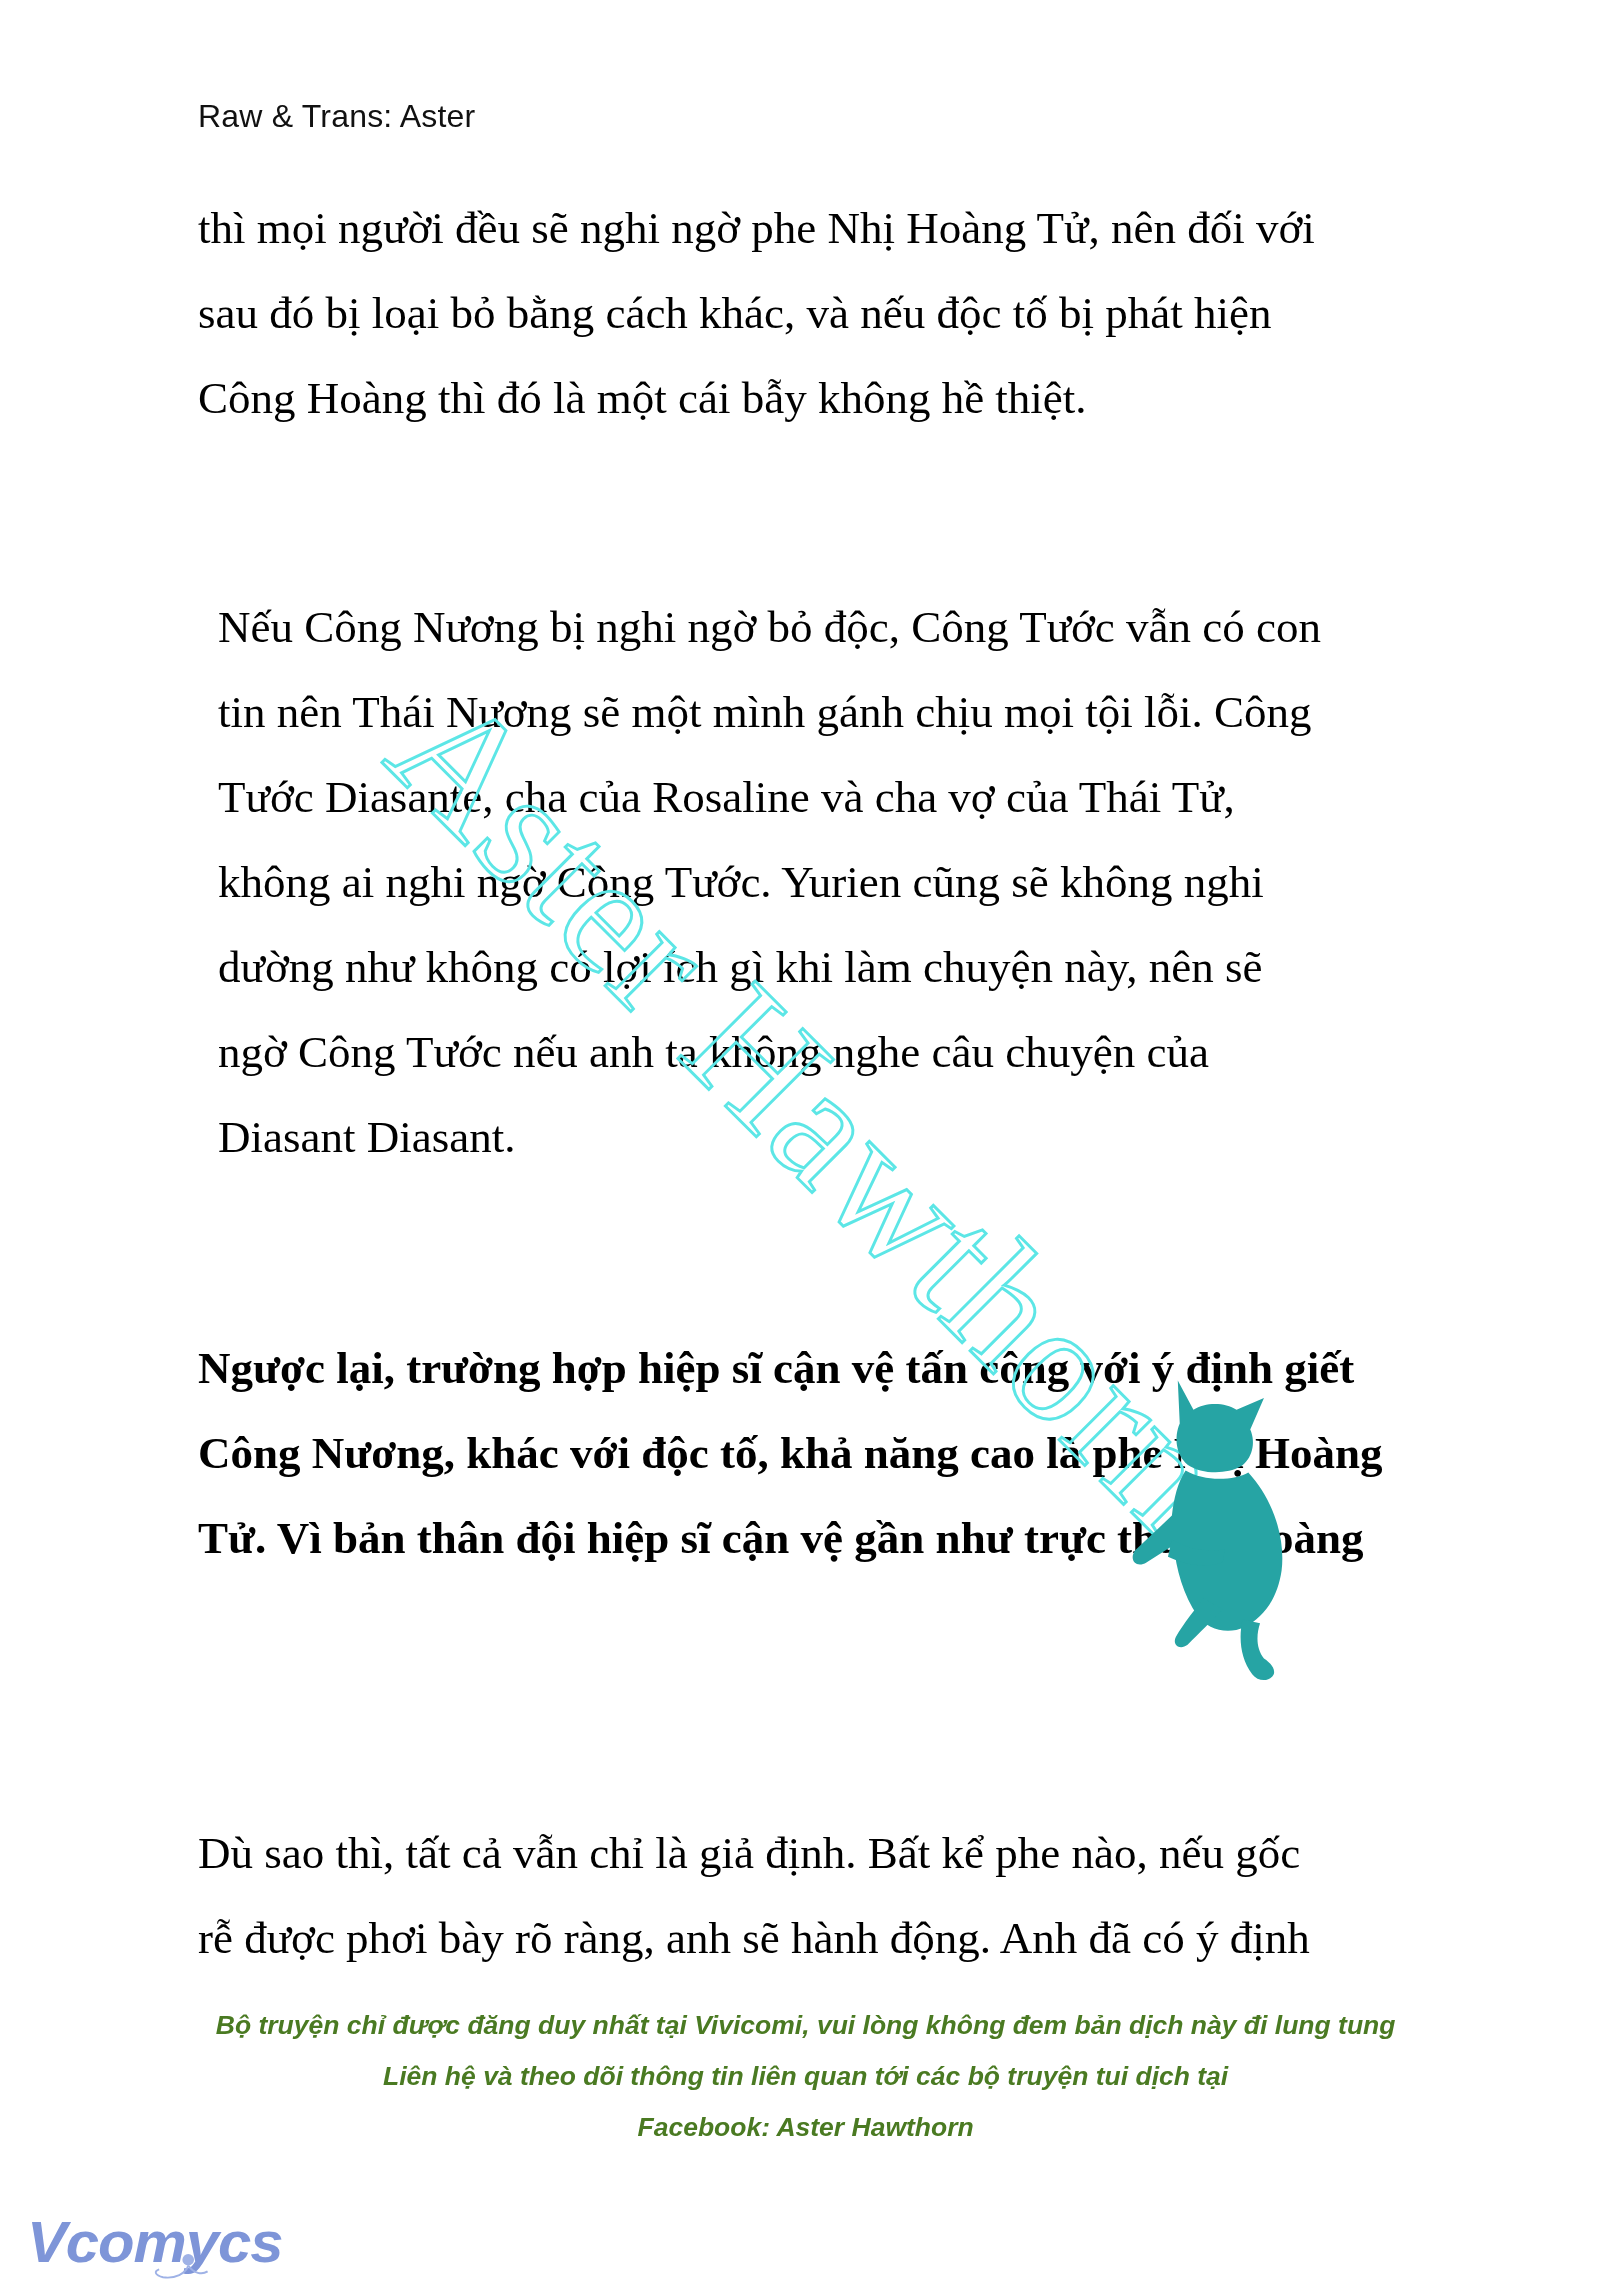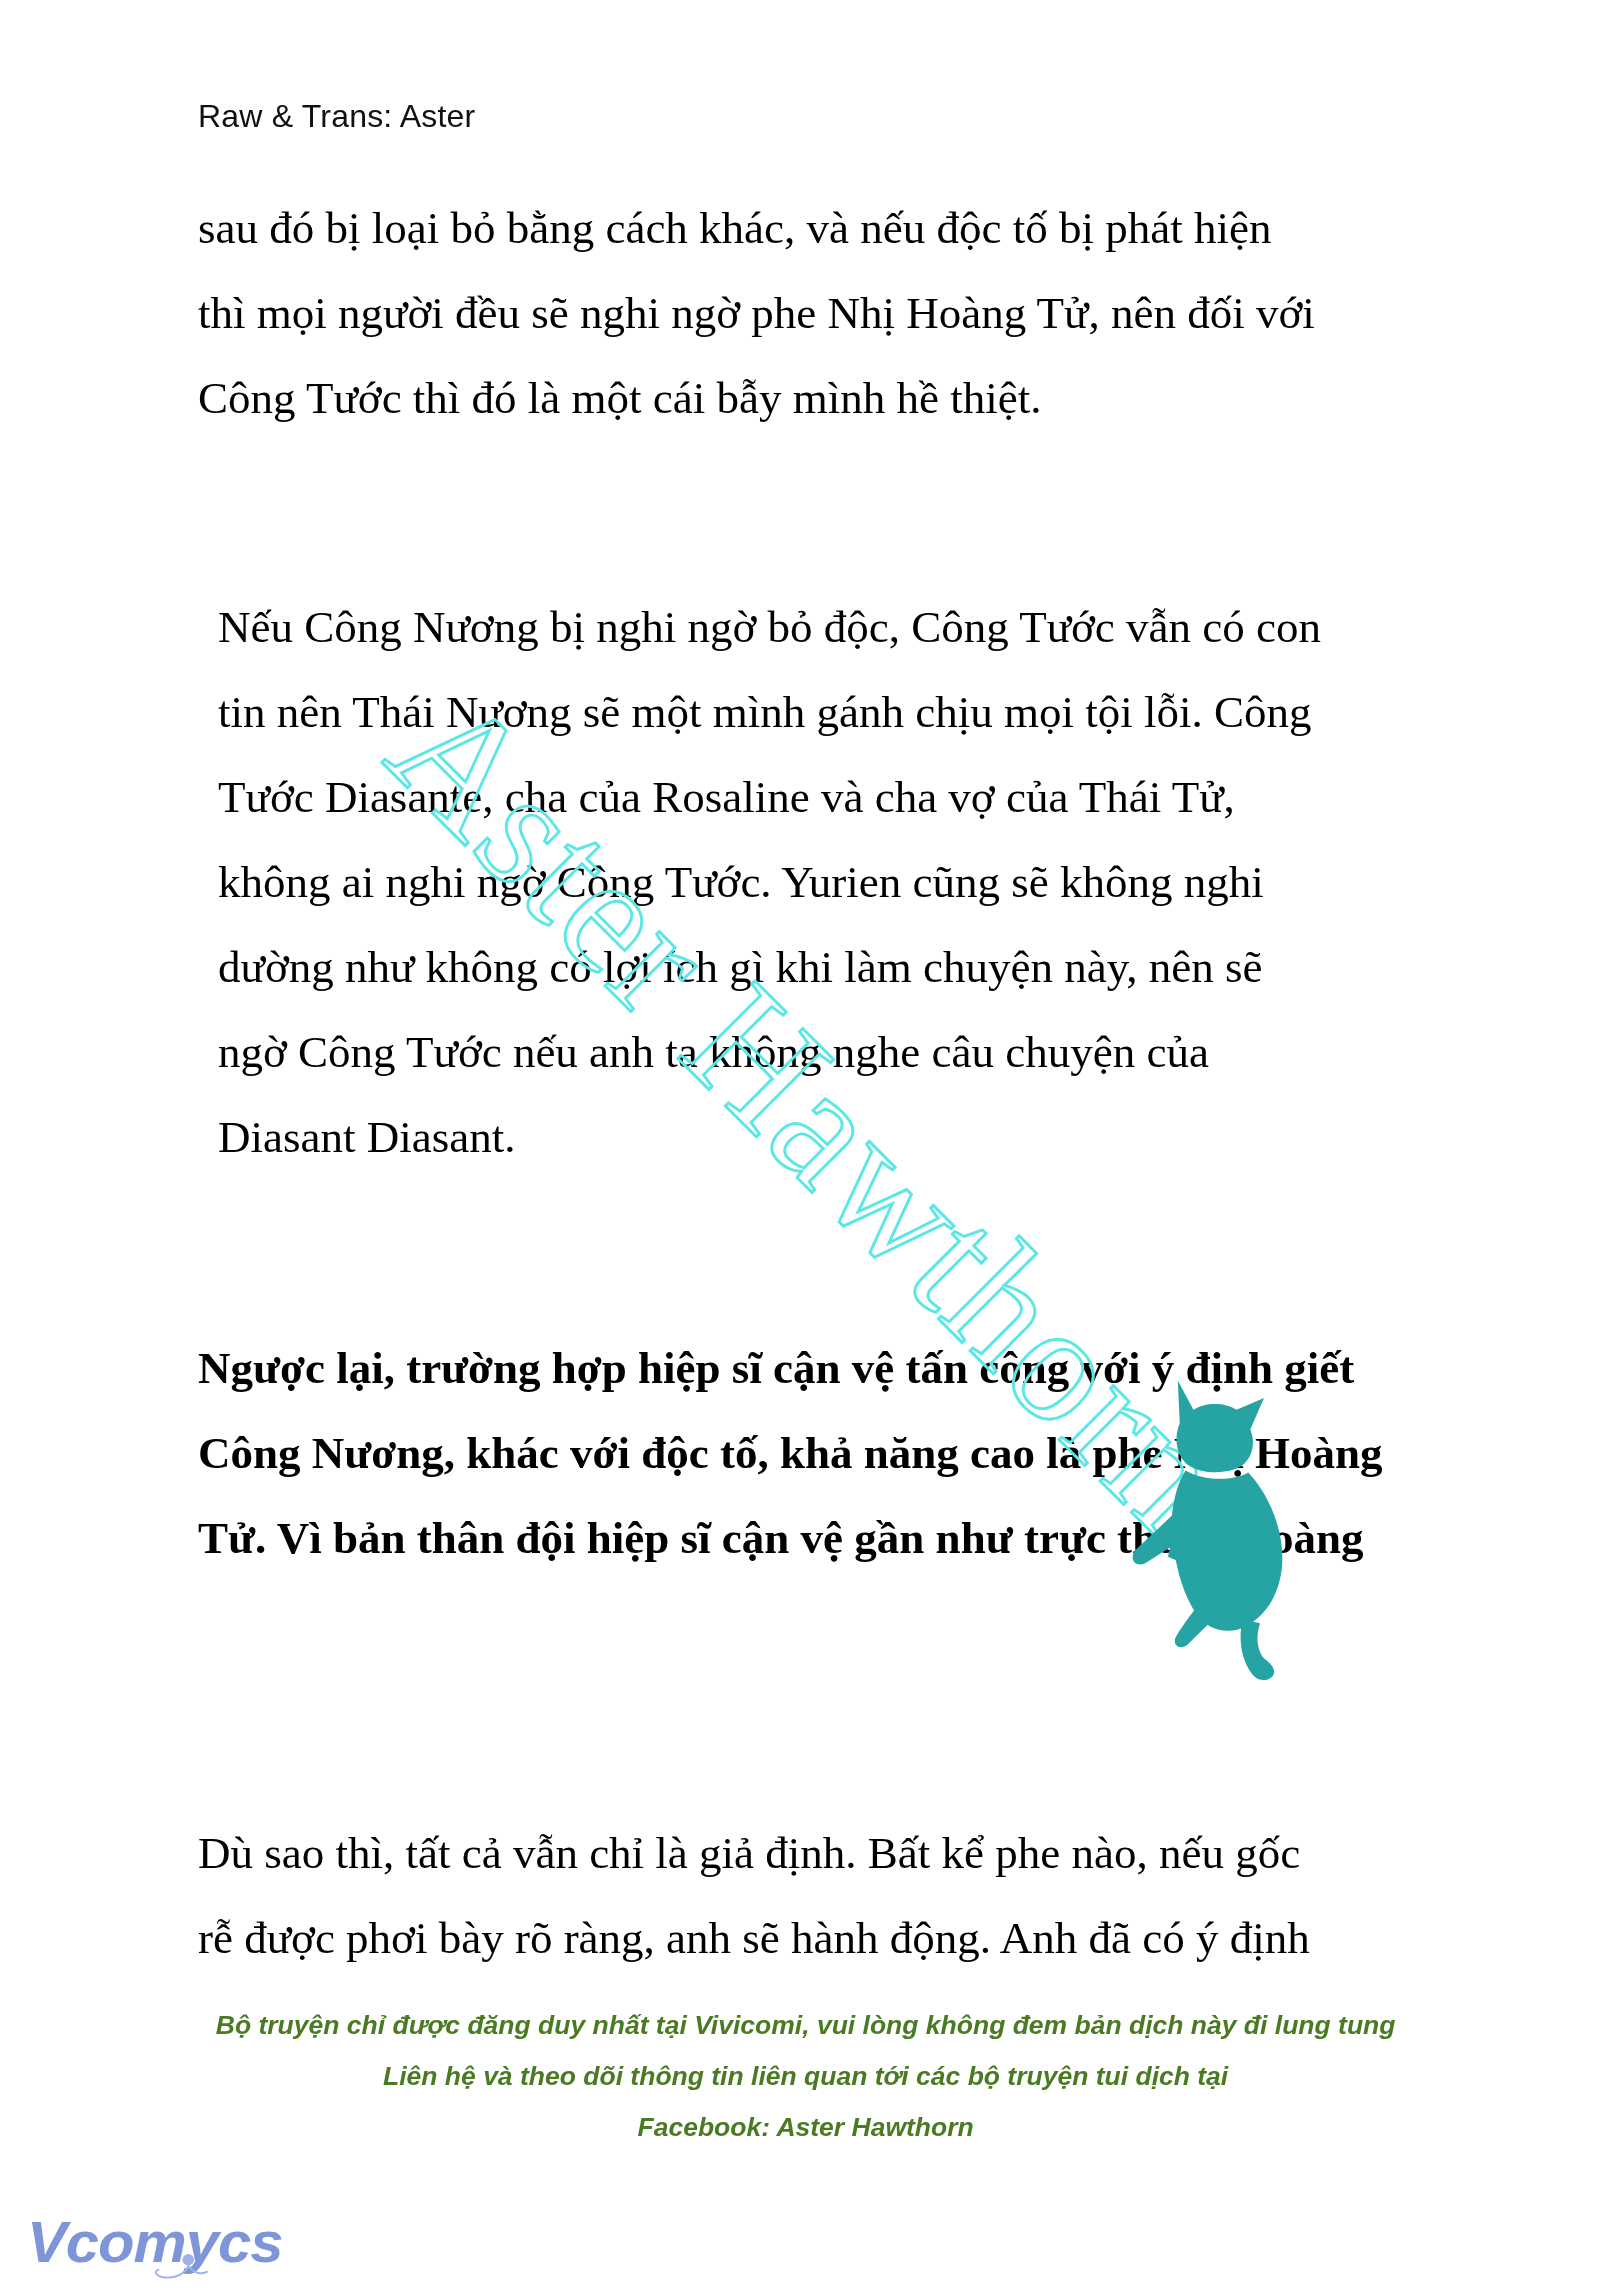--- a/index.html
+++ b/index.html
@@ -105,23 +105,23 @@
       width: 69px;
       height: 31px;
     }
   </style>
 </head>
 <body>
 
 <div class="header">Raw &amp; Trans: Aster</div>
 
 <div class="body-text" id="para-1">
+  <span class="line">thì mọi người đều sẽ nghi ngờ phe Nhị Hoàng Tử, nên đối với</span>
   <span class="line">sau đó bị loại bỏ bằng cách khác, và nếu độc tố bị phát hiện</span>
-  <span class="line">thì mọi người đều sẽ nghi ngờ phe Nhị Hoàng Tử, nên đối với</span>
-  <span class="line">Công Tước thì đó là một cái bẫy mình hề thiệt.</span>
+  <span class="line">Công Hoàng thì đó là một cái bẫy không hề thiệt.</span>
 </div>
 
 <div class="body-text" id="para-2">
   <span class="line">Nếu Công Nương bị nghi ngờ bỏ độc, Công Tước vẫn có con</span>
   <span class="line">tin nên Thái Nương sẽ một mình gánh chịu mọi tội lỗi. Công</span>
   <span class="line">Tước Diasante, cha của Rosaline và cha vợ của Thái Tử,</span>
   <span class="line">không ai nghi ngờ Công Tước. Yurien cũng sẽ không nghi</span>
   <span class="line">dường như không có lợi ích gì khi làm chuyện này, nên sẽ</span>
   <span class="line">ngờ Công Tước nếu anh ta không nghe câu chuyện của</span>
   <span class="line">Diasant Diasant.</span>

